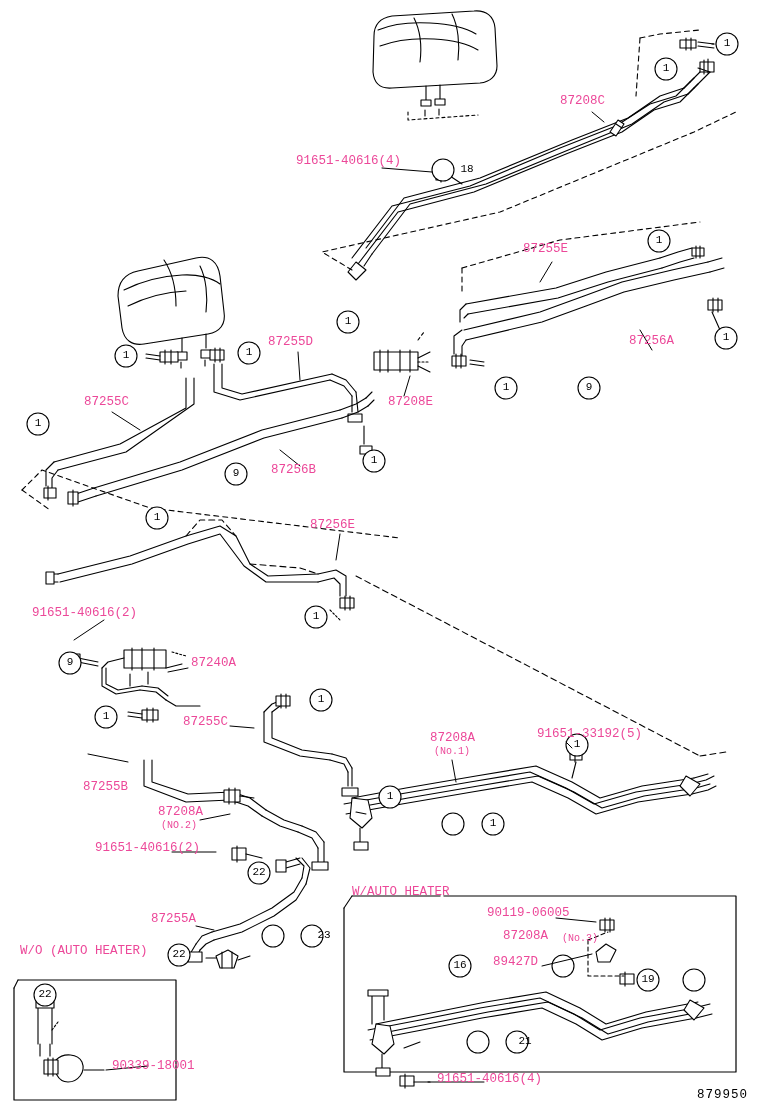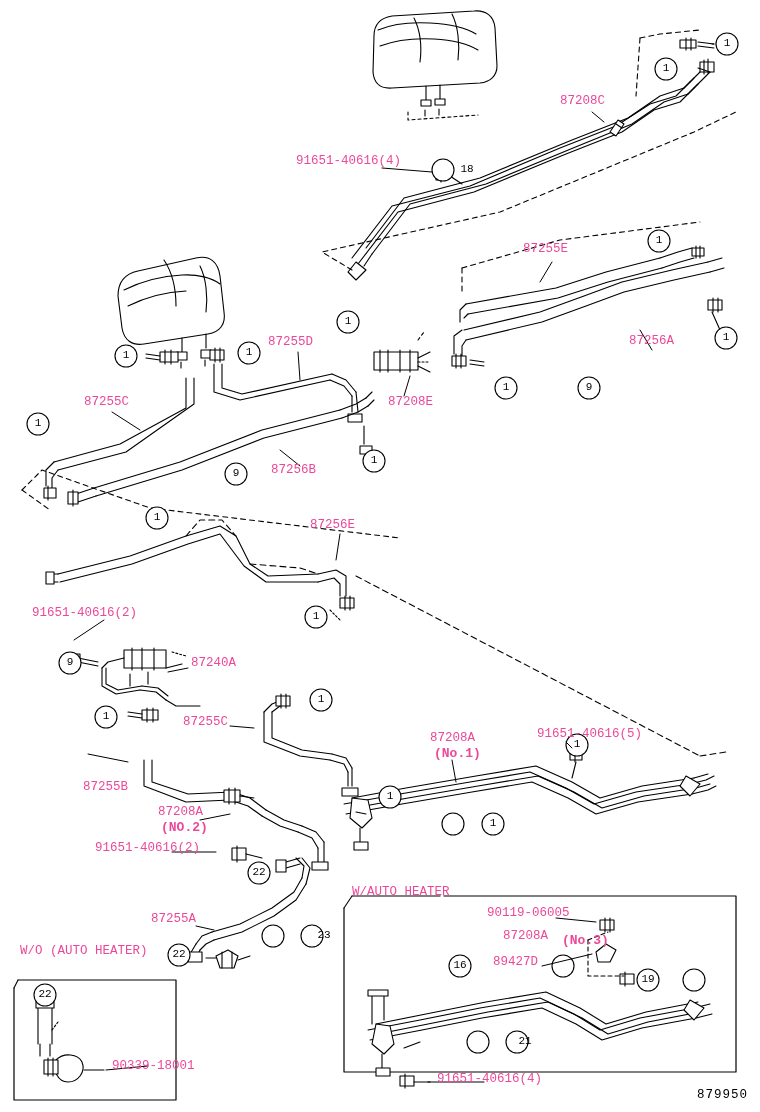--- a/index.html
+++ b/index.html
@@ -26,22 +26,21 @@
   }
   .lbl {
     position: absolute;
     font-family: "Liberation Mono", monospace;
     font-size: 12.5px;
     color: #ec4899;
     white-space: pre;
     letter-spacing: 0px;
   }
   .lbl.small {
-    font-size: 13px;
-    font-weight: bold;
+    font-size: 10px;
   }
   .callout {
     position: absolute;
     font-family: "Liberation Mono", monospace;
     font-size: 11px;
     color: #000000;
     text-align: center;
     line-height: 1;
   }
   .corner {
@@ -445,21 +444,21 @@
   <div class="lbl" style="left:296px; top:154px;">91651-40616(4)</div>
   <div class="lbl" style="left:523px; top:242px;">87255E</div>
   <div class="lbl" style="left:629px; top:334px;">87256A</div>
   <div class="lbl" style="left:268px; top:335px;text-align:center;">87255D</div>
   <div class="lbl" style="left:84px; top:395px;">87255C</div>
   <div class="lbl" style="left:388px; top:395px;">87208E</div>
   <div class="lbl" style="left:271px; top:463px;">87256B</div>
   <div class="lbl" style="left:310px; top:518px;">87256E</div>
   <div class="lbl" style="left:32px; top:606px;">91651-40616(2)</div>
   <div class="lbl" style="left:191px; top:656px;">87240A</div>
-  <div class="lbl" style="left:537px; top:727px;">91651-40616(5)</div>
+  <div class="lbl" style="left:537px; top:727px;">91651-33192(5)</div>
   <div class="lbl" style="left:183px; top:715px;">87255C</div>
   <div class="lbl" style="left:55px; top:780px;margin-left:28px;">87255B</div>
   <div class="lbl" style="left:430px; top:731px;">87208A</div>
   <div class="lbl small" style="left:434px; top:746px;">(No.1)</div>
   <div class="lbl" style="left:158px; top:805px;">87208A</div>
   <div class="lbl small" style="left:161px; top:820px;">(NO.2)</div>
   <div class="lbl" style="left:95px; top:841px;">91651-40616(2)</div>
   <div class="lbl" style="left:151px; top:912px;">87255A</div>
   <div class="lbl" style="left:487px; top:906px;">90119-06005</div>
   <div class="lbl" style="left:503px; top:929px;">87208A</div>

